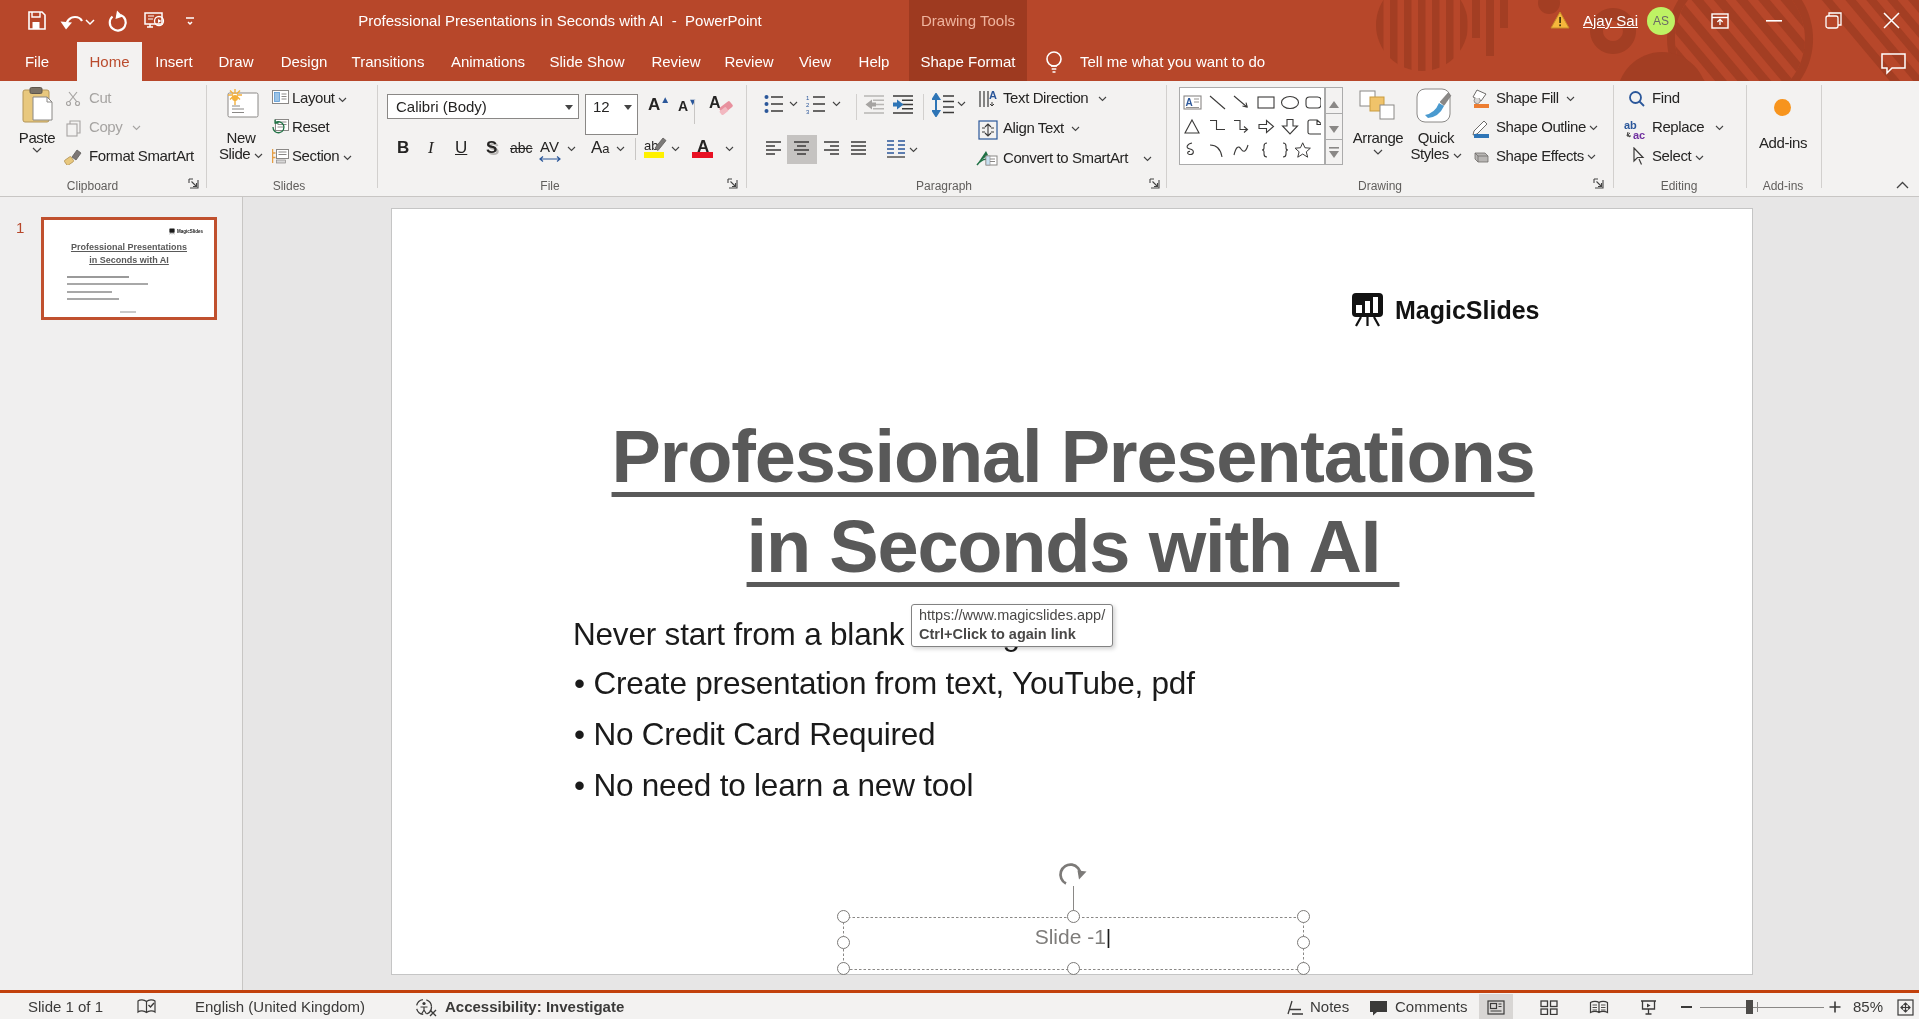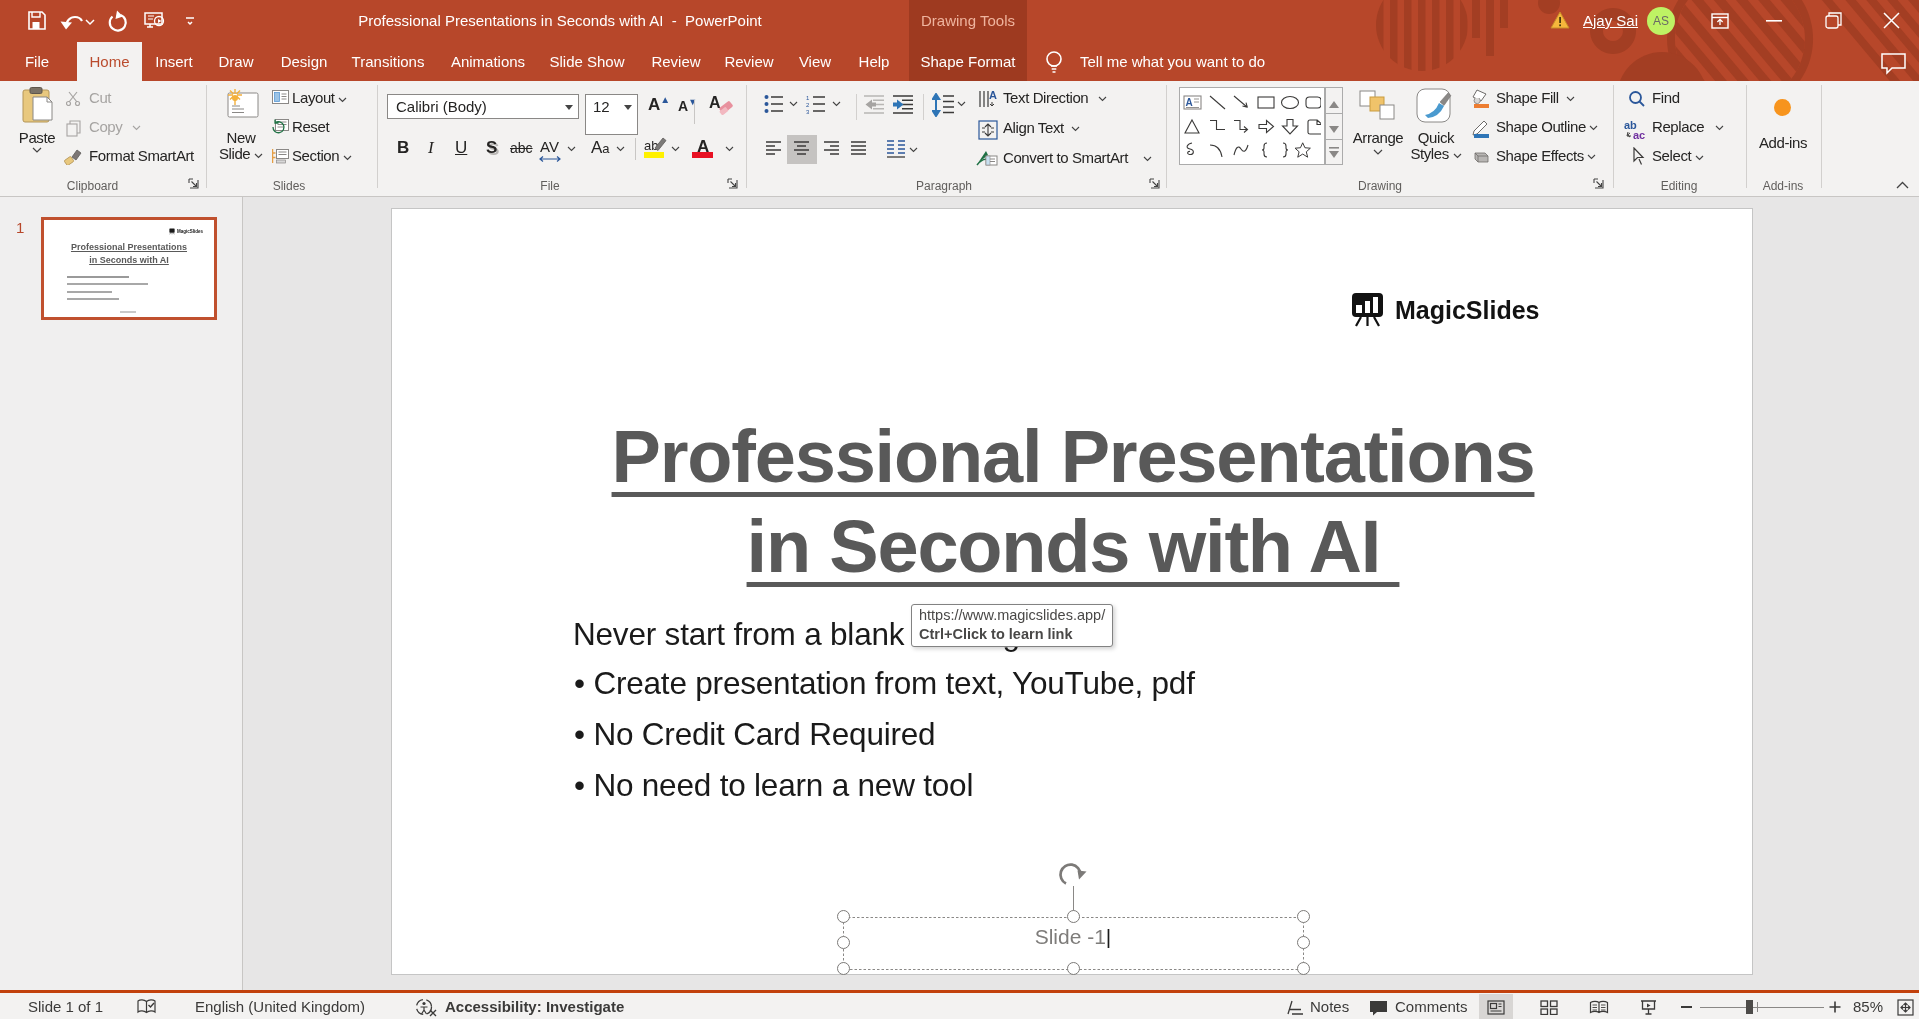--- a/index.html
+++ b/index.html
@@ -538,21 +538,21 @@
         <div class="abs" style="left:0;top:203px;width:1362px;text-align:center;font-weight:bold;color:#595959;font-size:74px;line-height:90px;letter-spacing:-1.2px;">
           <div><span class="tunder">Professional Presentations</span></div>
           <div><span class="tunder">in Seconds with AI&nbsp;</span></div>
         </div>
         <div class="abs btext" style="left:181px;top:407px;">Never start from a blank slide again.</div>
         <div class="abs btext" style="left:182px;top:507px;">•&nbsp;No Credit Card Required</div>
         <div class="abs btext" style="left:182px;top:456px;">•&nbsp;Create presentation from text, YouTube, pdf</div>
         <div class="abs btext" style="left:182px;top:558px;">•&nbsp;No need to learn a new tool</div>
         <div id="tooltip">
           <div style="color:#494847;">https://www.magicslides.app/</div>
-          <div style="color:#494847;font-weight:bold;">Ctrl+Click to learn link</div>
+          <div style="color:#494847;font-weight:bold;">Ctrl+Click to again link</div>
         </div>
         <svg class="abs" style="left:666px;top:652px" width="32" height="30" viewBox="0 0 32 30" fill="none" stroke="#7C7A78" stroke-width="2.7">
           <path d="M8,22.5 A10,10 0 1 1 22.5,13.5"></path>
           <path d="M19.5,9.5 L28.5,10.5 L21,18.5 Z" fill="#7C7A78" stroke="none"></path>
         </svg>
         <div class="abs" style="left:680.5px;top:677px;width:1.2px;height:31px;background:#8A8886;"></div>
         <svg id="selbox" class="abs" style="left:451px;top:708px" width="461" height="53" viewBox="0 0 461 53">
           <rect x="0.5" y="0.5" width="460" height="52" fill="none" stroke="#8A8886" stroke-width="1" stroke-dasharray="2.5,2"></rect>
         </svg>
         <div class="abs" style="left:451px;top:716px;width:460px;text-align:center;font-size:21px;color:#7E7C7A;">Slide -1<span style="color:#1a1a1a;">|</span></div>

